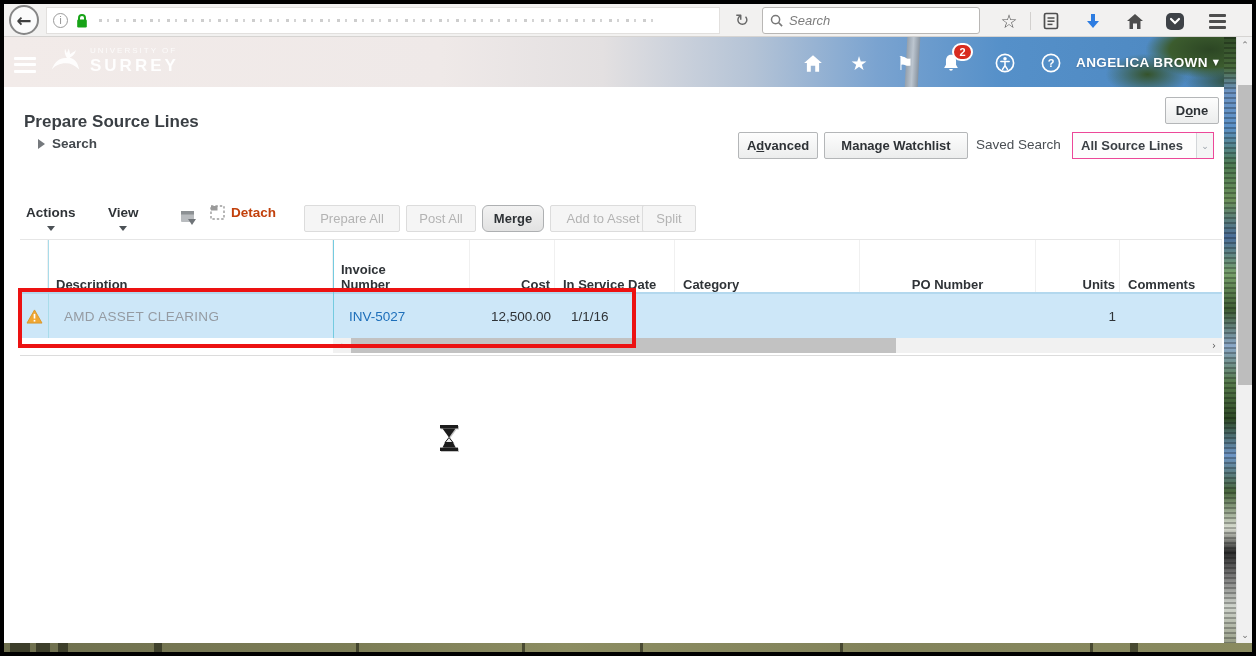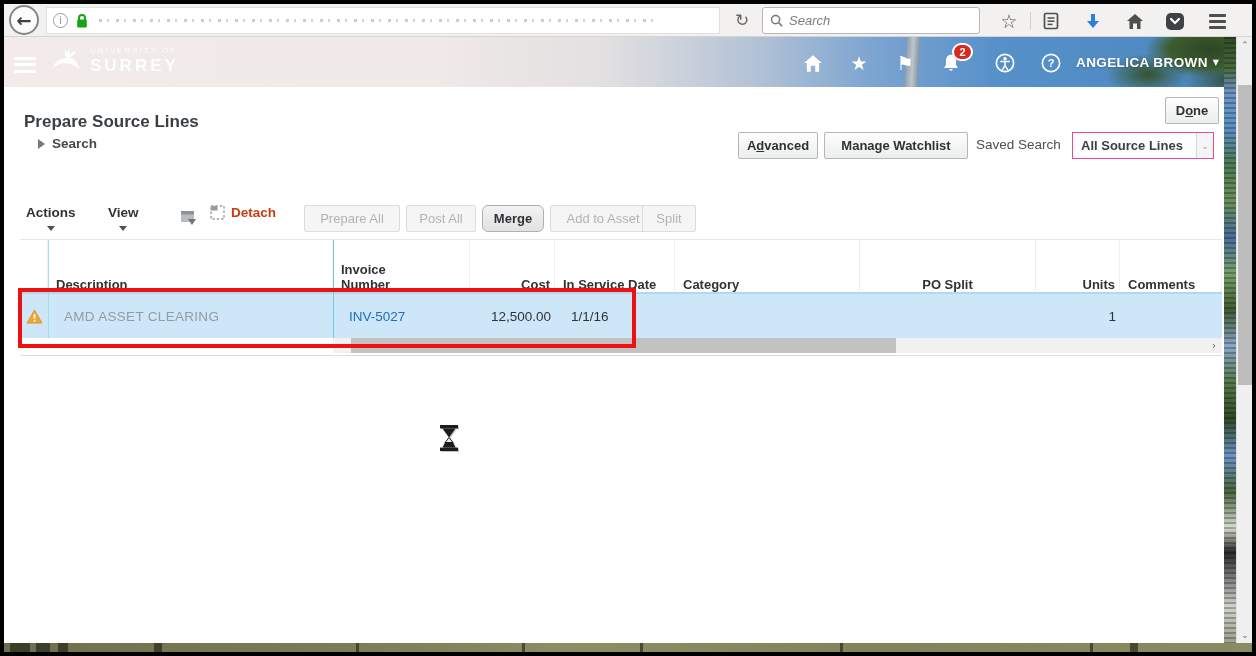--- a/index.html
+++ b/index.html
@@ -285,21 +285,21 @@
         <div class="th r">
               <span>Cost</span>
             </div>
         <div class="th">
               <span>In Service Date</span>
             </div>
         <div class="th">
               <span>Category</span>
             </div>
         <div class="th c">
-              <span>PO Split</span>
+              <span>PO Number</span>
             </div>
         <div class="th r">
               <span>Units</span>
             </div>
         <div class="th">
               <span>Comments</span>
             </div>
       </div>
       <div class="trow">
         <div class="td" style="justify-content:center;padding:0;">

